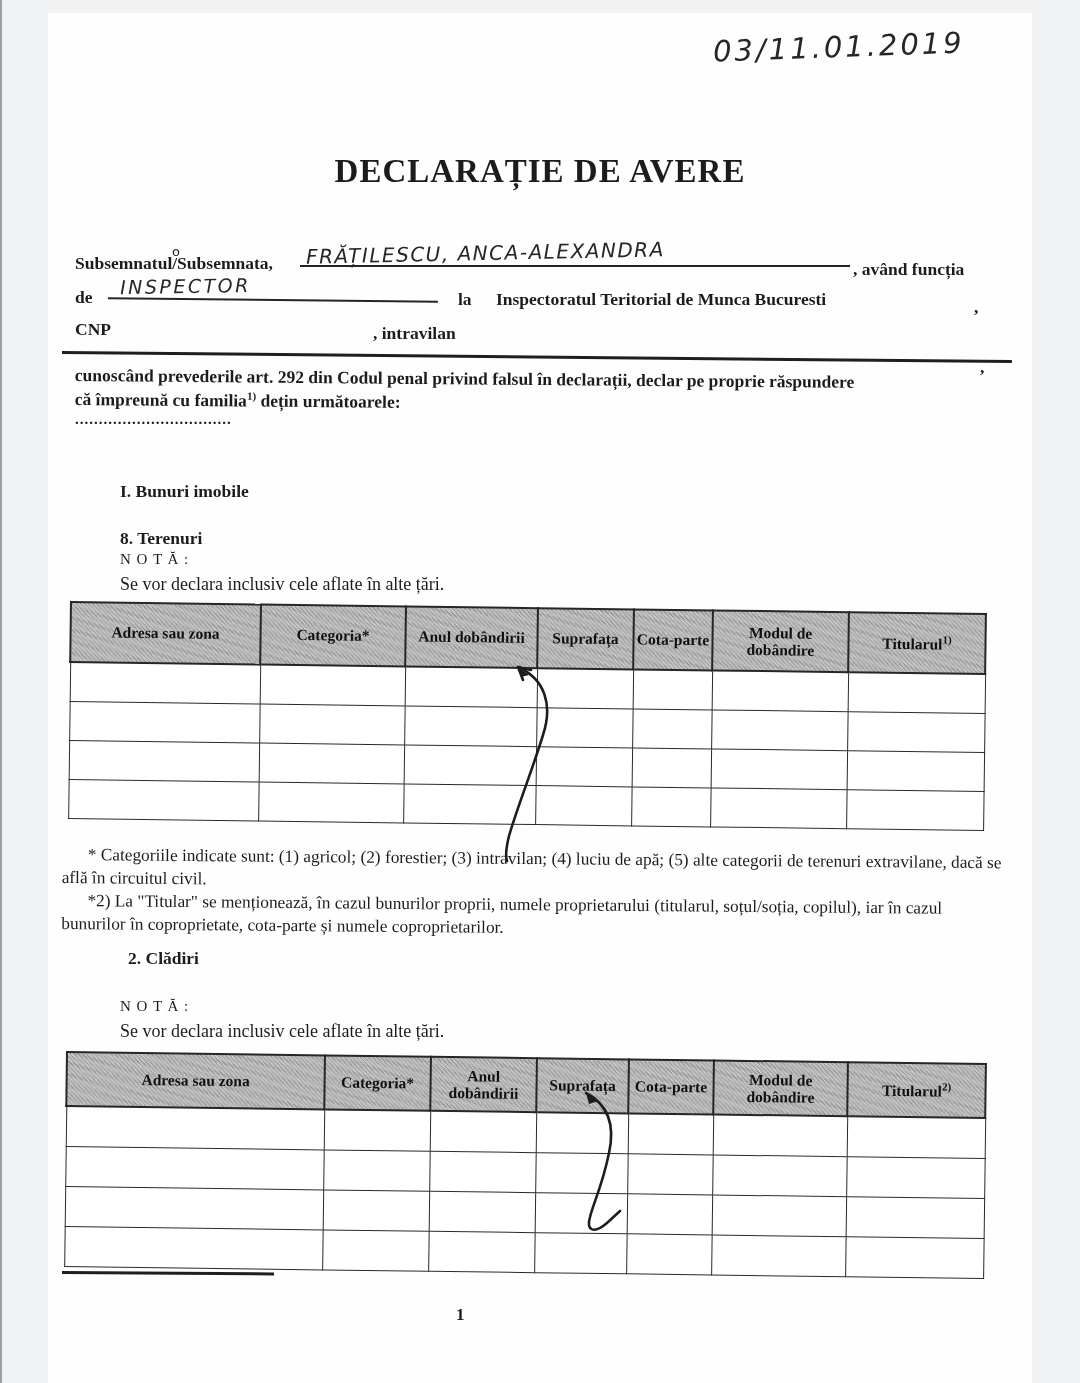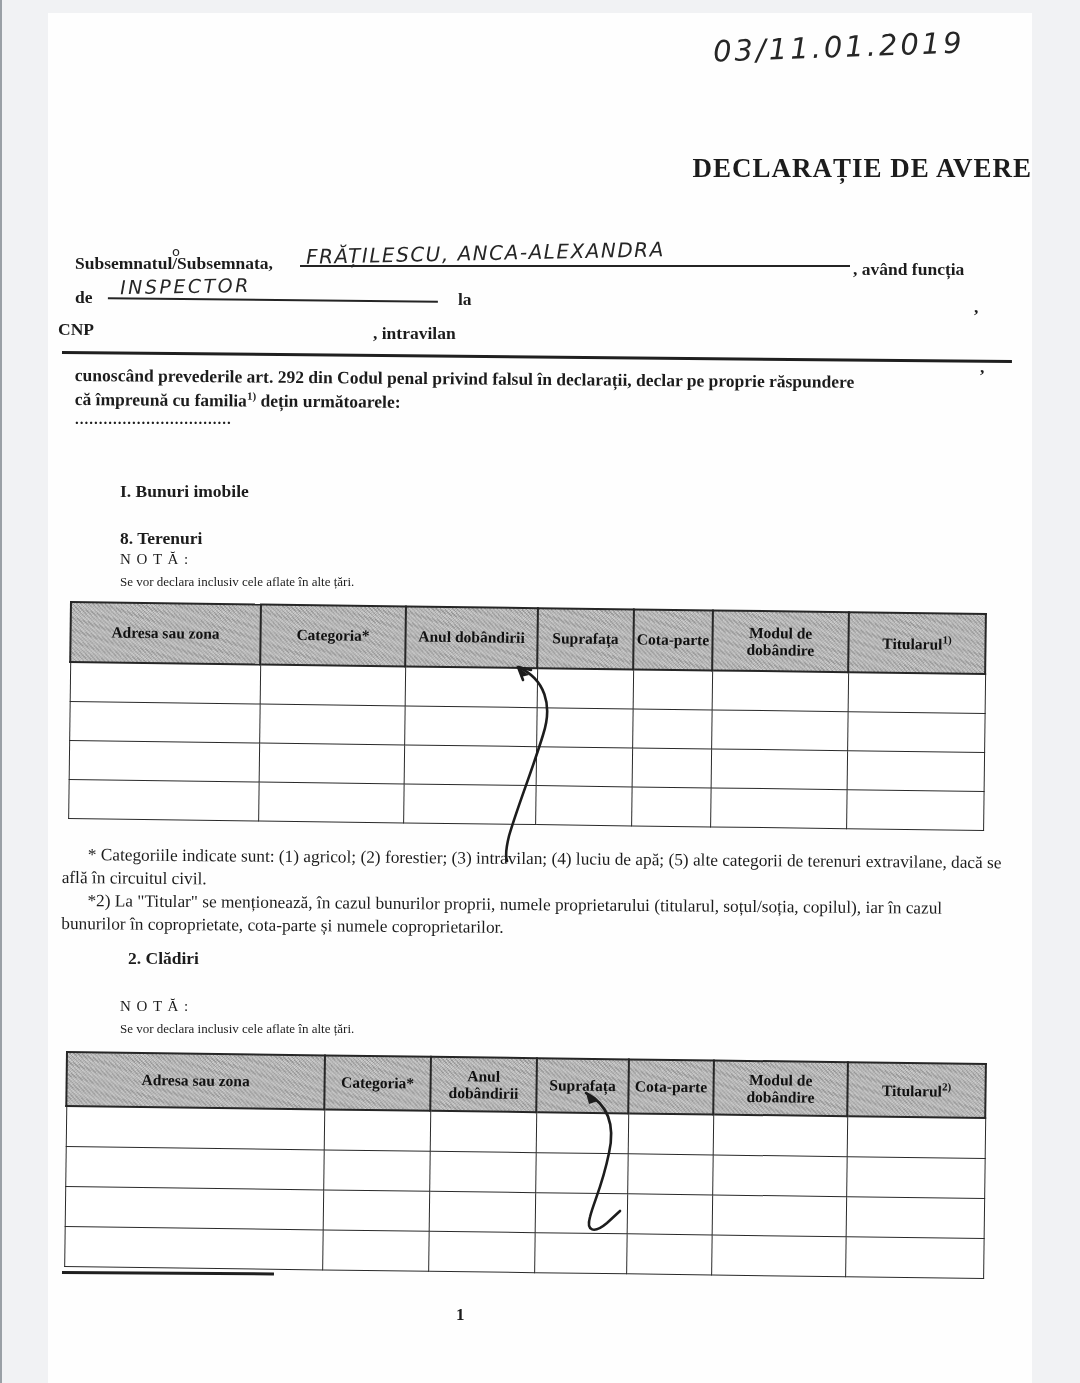--- a/index.html
+++ b/index.html
@@ -12,42 +12,42 @@
     overflow:hidden;
   }
   .edge-line { position:absolute; left:0; top:0; width:2px; height:100%; background:#9aa0a6; }
   .page {
     position:absolute; left:48px; top:13px; width:984px; height:1370px;
     background:#fefefe;
   }
   .abs { position:absolute; white-space:nowrap; }
   .lbl { font-size:17.5px; font-weight:bold; }
   .doc-title {
-    left:0; top:140px; width:984px; text-align:right;
-    font-size:27px; font-weight:bold; letter-spacing:1px;
+    left:0; top:140px; width:984px; text-align:center;
+    font-size:33px; font-weight:bold; letter-spacing:1px;
   }
   
   .hw {
     font-family:"DejaVu Sans", cursive;
     color:#262626;
   }
   .hw-date { left:665px; top:17px; font-size:29px; font-style:italic; letter-spacing:3px; transform:rotate(-2deg); }
   .hw-name { left:258px; top:228px; font-size:20px; letter-spacing:1.5px; transform:rotate(-1.2deg); font-style:italic; }
   .hw-role { left:72px; top:262px; font-size:19px; letter-spacing:2.5px; transform:rotate(-1deg); font-style:italic; }
   .hw-circle { left:124px; top:231px; font-size:13px; }
   .u-line { border-bottom:2px solid #242424; height:20px; }
   .rule { position:absolute; background:#1f1f1f; height:3px; transform-origin:left top; }
   .r05 { transform:rotate(0.5deg); transform-origin:left top; }
   .r07 { transform:rotate(0.75deg); transform-origin:left top; }
   .decl { left:27px; top:350px; width:916px; font-size:17.5px; font-weight:bold; line-height:1.38; white-space:normal; }
   .dots { left:27px; top:398px; font-size:15px; font-weight:bold; letter-spacing:1px; }
   .note1 { left:49px; top:424px; font-size:17.5px; }
   .sec-head { font-size:17.5px; font-weight:bold; }
   .nota { font-size:15px; letter-spacing:1px; }
-  .plain { font-size:13px; }
+  .plain { font-size:18px; }
   table.decl-table {
     border-collapse:collapse; table-layout:fixed;
     position:absolute;
     background:#fff;
   }
   table.decl-table th {
     border:2px solid #262626;
     background:
       repeating-linear-gradient(47deg, rgba(0,0,0,0.20) 0 1px, rgba(0,0,0,0) 1px 3px),
       repeating-linear-gradient(-39deg, rgba(255,255,255,0.35) 0 1px, rgba(255,255,255,0) 1px 2px),
@@ -83,23 +83,24 @@
   <span class="abs lbl" style="left:27px; top:240px;">Subsemnatul/Subsemnata,</span>
   <span class="abs u-line" style="left:252px; top:232px; width:550px;"></span>
   <span class="abs hw hw-name">FRĂȚILESCU, ANCA-ALEXANDRA</span>
   <span class="abs lbl" style="left:805px; top:246px;">, având funcția</span>
 
   <span class="abs lbl" style="left:27px; top:274px;text-align:right;">de</span>
   <span class="abs hw hw-circle">o</span>
   <span class="abs u-line" style="left:60px; top:266px; width:330px; transform:rotate(0.6deg);"></span>
   <span class="abs hw hw-role">INSPECTOR</span>
   <span class="abs lbl" style="left:410px; top:276px;">la</span>
+  <span class="abs lbl" style="left:448px; top:276px;">Inspectoratul Teritorial de Munca Bucuresti</span>
   <span class="abs lbl" style="left:926px; top:284px;">,</span>
 
-  <span class="abs lbl" style="left:10px; top:306px;text-align:center;">CNP</span>
+  <span class="abs lbl" style="left:27px; top:306px;text-align:center;">CNP</span>
   <span class="abs lbl" style="left:325px; top:310px;">, intravilan</span>
 
   <div class="rule" style="left:14px; top:338px; width:950px; transform:rotate(0.55deg);"></div>
   <span class="abs lbl" style="left:932px; top:344px;">,</span>
 
   <div class="abs decl r05">
     <span>cunoscând prevederile art. 292 din Codul penal privind falsul în declarații, declar pe proprie răspundere</span><br>
     <span>că împreună cu familia</span><sup>1)</sup><span> dețin următoarele:</span>
   </div>
 

